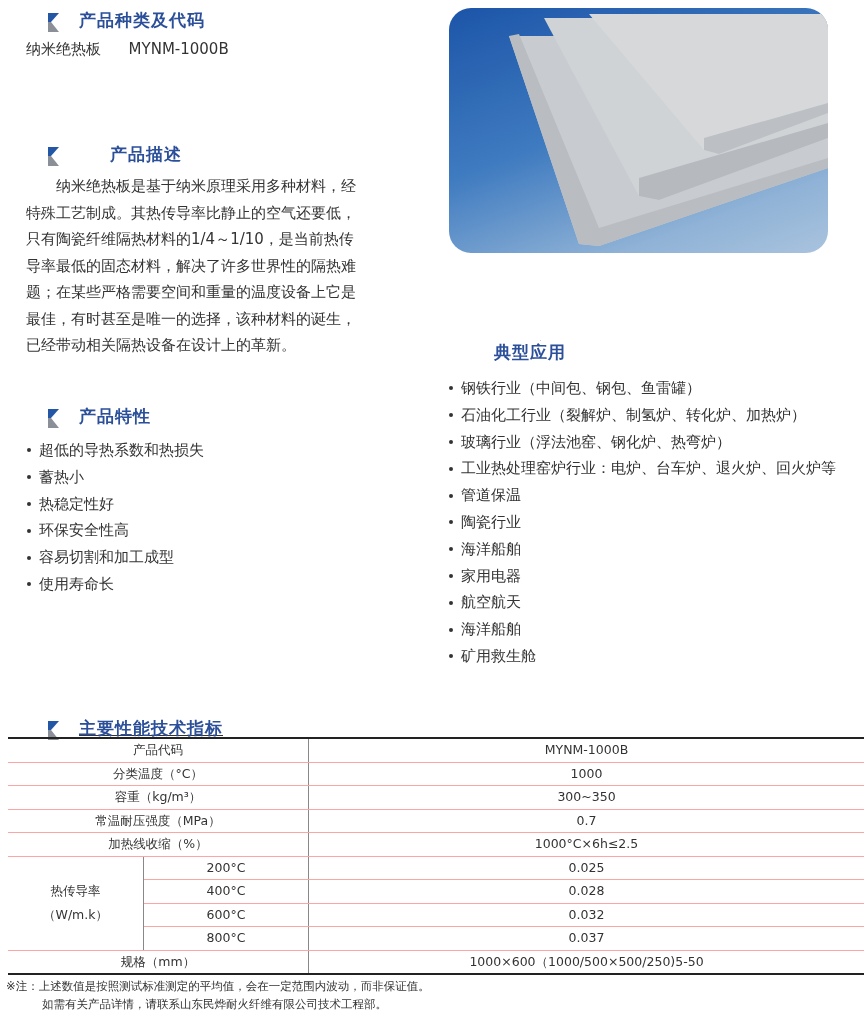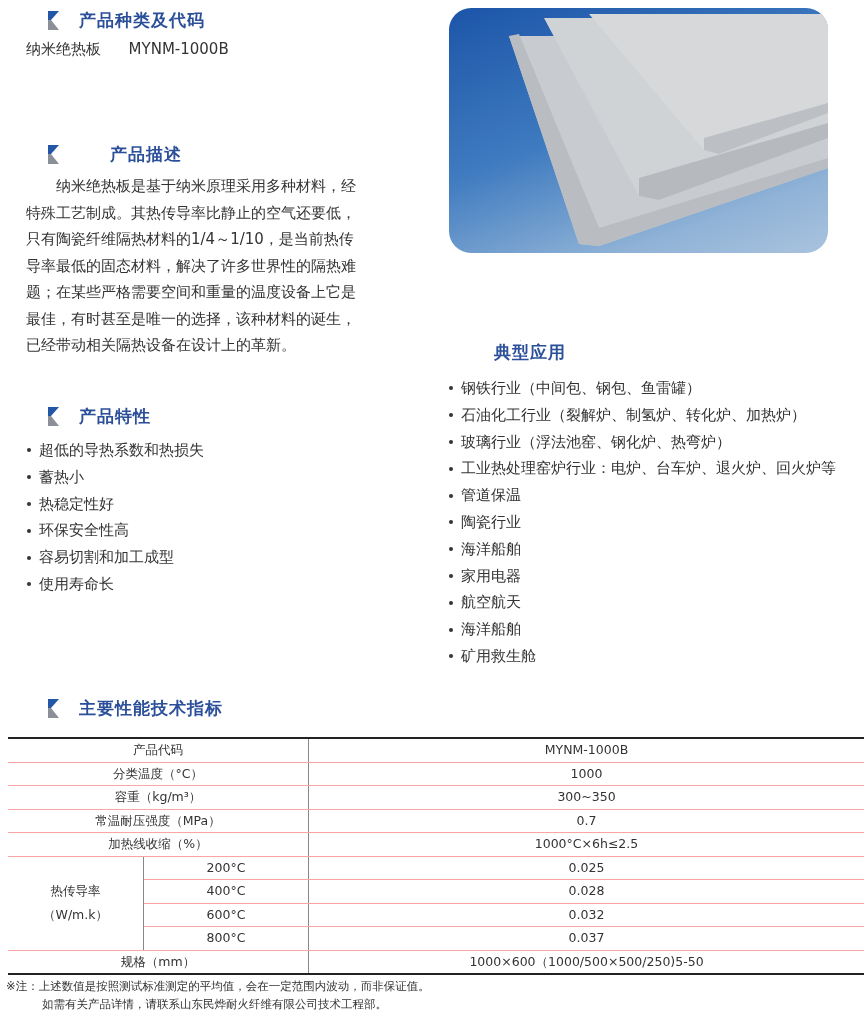--- a/index.html
+++ b/index.html
@@ -2,21 +2,21 @@
 <html><head>
 <meta charset="utf-8">
 <style>
   html, body { margin: 0; padding: 0; background: #ffffff; }
   body {
     width: 864px; height: 1019px; position: relative; overflow: hidden;
     font-family: "DejaVu Sans", "Liberation Sans", sans-serif;
     color: #333333;
   }
   .abs { position: absolute; }
-  .sec-head { display: flex; align-items: center; height: 24px; padding-left: 22px; }
+  .sec-head { display: flex; align-items: flex-end; height: 24px; padding-left: 22px; }
   .sec-icon { width: 11px; height: 19px; margin-right: 20px; display: block; }
   .sec-title { font-size: 17px; font-weight: bold; color: #2b4f99; letter-spacing: 1px; }
   .body-text { font-size: 15px; line-height: 26.5px; color: #333; }
   .bullets { list-style: none; margin: 0; padding: 0; }
   .bullets li { font-size: 15px; line-height: 26.8px; color: #333; display: flex; align-items: center; white-space: nowrap; }
   .bullets li .dot { width: 4px; height: 4px; border-radius: 50%; background: #333; margin-right: 8px; margin-left: 3px; flex: none; }
   .photo {
     left: 449px; top: 8px; width: 379px; height: 245px; border-radius: 22px; overflow: hidden;
     background: linear-gradient(160deg, #1c55a8 0%, #3f7bc0 45%, #8fb2d6 80%, #a9c3de 100%);
   }
@@ -163,21 +163,21 @@
   <li>
       <span class="dot"></span>
       <span>海洋船舶</span>
     </li>
   <li>
       <span class="dot"></span>
       <span>矿用救生舱</span>
     </li>
 </ul>
 
-<div class="abs sec-head" style="left:26px; top:696px;">
+<div class="abs sec-head" style="left:26px; top:716px;text-decoration:underline;">
   <svg class="sec-icon" viewBox="0 0 11 19">
     <polygon points="0,0 11,0 3,9 0,9" fill="#2456a6"></polygon>
     <polygon points="0,9 3,9 11,19 0,19" fill="#8a8f98"></polygon>
   </svg>
   <span class="sec-title">主要性能技术指标</span>
 </div>
 
 <table class="spec-table">
   <tbody>
       <tr>

